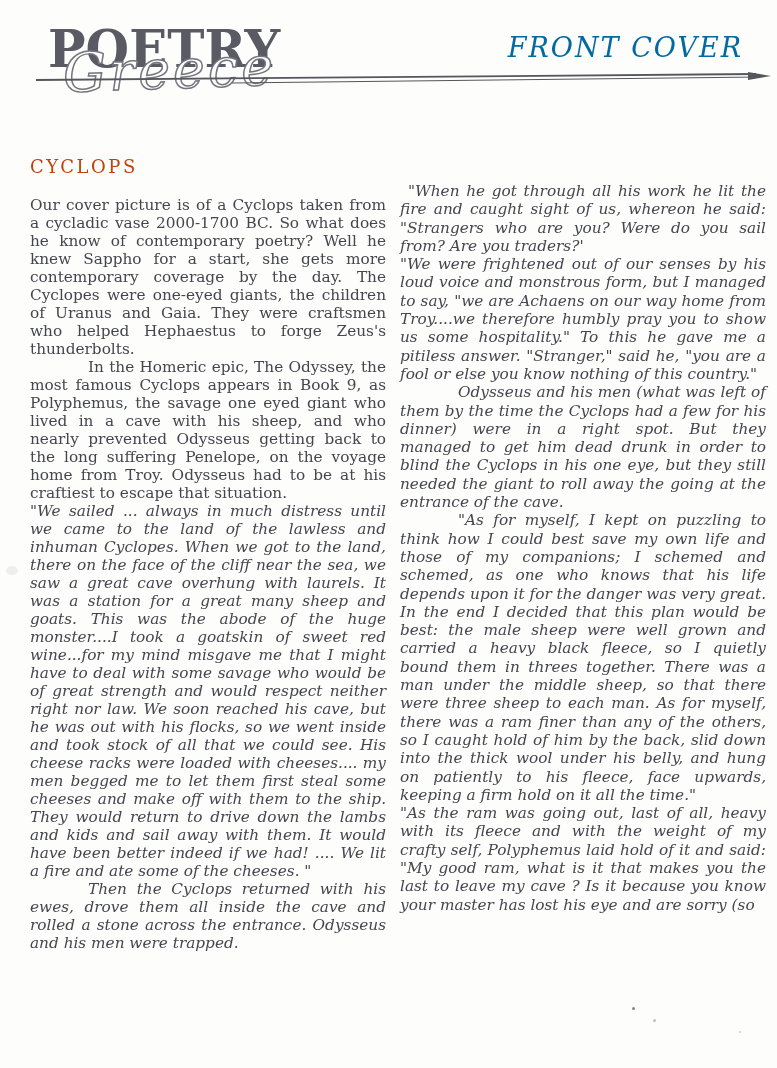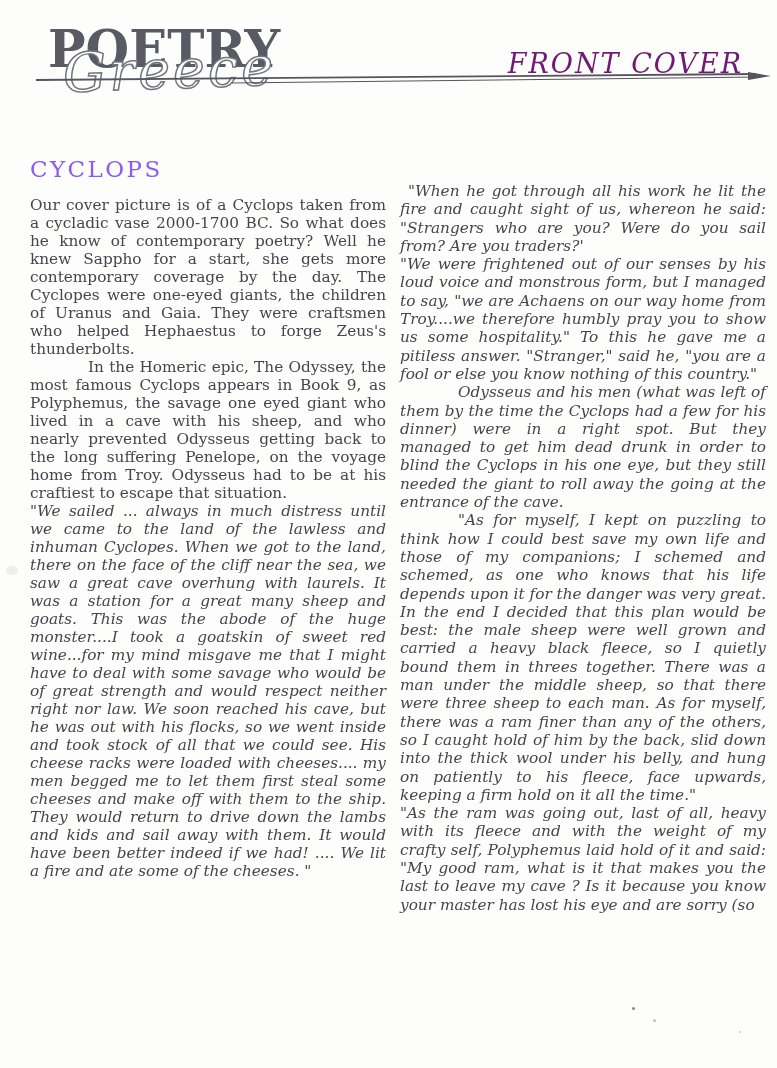--- a/index.html
+++ b/index.html
@@ -22,30 +22,30 @@
   .logo-script{
     position:absolute;left:62px;top:42px;
     font-size:54px;font-style:italic;letter-spacing:3px;
     color:#ffffff;
     -webkit-text-stroke:1.5px #75757f;
     text-shadow:0 0 1px rgba(115,115,127,.55);
     transform:rotate(-2deg);transform-origin:left top;
     white-space:nowrap;
   }
   .corner-label{
-    position:absolute;right:34px;top:48px;
+    position:absolute;right:34px;top:32px;
     font-size:27px;font-style:italic;letter-spacing:2px;
-    color:#701a75;white-space:nowrap;
+    color:#0369a1;white-space:nowrap;
   }
   .header-rule{position:absolute;left:0;top:64px;}
   
   .article-heading{
     position:absolute;left:30px;top:156px;margin:0;
-    font-size:23px;font-weight:400;letter-spacing:2.5px;
-    color:#8b5cf6;
+    font-size:18px;font-weight:400;letter-spacing:2.5px;
+    color:#c2410c;
   }
   .col{position:absolute;}
   .col-left{left:30px;top:196px;width:356px;}
   .col-right{left:400px;top:182px;width:366px;}
   .col p{
     margin:0;color:var(--ink);
     font-size:15.3px;text-align:justify;
   }
   .col-left p{line-height:18px;}
   .col-right p{line-height:18.3px;}
@@ -77,20 +77,21 @@
     <line x1="232" y1="19" x2="760" y2="13" stroke="#55555e" stroke-width="1"></line>
     <polygon points="748,8 771,12 748,16" fill="#55555e"></polygon>
   </svg>
 
   <h1 class="article-heading">CYCLOPS</h1>
 
   <div class="col col-left">
     <p class="roman">Our cover picture is of a Cyclops taken from a cycladic vase 2000-1700 BC. So what does he know of contemporary poetry?  Well he knew Sappho for a start, she gets more contemporary coverage by the day.  The Cyclopes were one-eyed giants, the children of Uranus and Gaia. They were craftsmen who helped Hephaestus to forge Zeus's thunderbolts.</p>
     <p class="roman indent">In the Homeric epic, The Odyssey, the most famous Cyclops appears in Book 9, as Polyphemus, the savage one eyed giant who lived in a cave with his sheep, and who nearly prevented Odysseus getting back to the long suffering Penelope, on the voyage home from Troy. Odysseus had to be at his craftiest to escape that situation.</p>
     <p class="italic">"We sailed ... always in much distress until we came to the land of the lawless and inhuman Cyclopes. When we got to the land, there on the face of the cliff near the sea, we saw a great cave overhung with laurels.  It was a station for a great many sheep and goats. This was the abode of the huge monster....I took a goatskin of sweet red wine...for my mind misgave me that I might have to deal with some savage who would be of great strength and would respect neither right nor law. We soon reached his cave, but he was out with his flocks, so we went inside and took stock of all that we could see.  His cheese racks were loaded with cheeses.... my men begged me to let them first steal some cheeses and make off with them to the ship. They would return to drive down the lambs and kids and sail away with them. It would have been better indeed if we had! .... We lit a fire and ate some of the cheeses. "</p>
+    <p class="italic indent">Then the Cyclops returned with his ewes, drove them all inside the cave and rolled a stone across the entrance. Odysseus and his men were trapped.</p>
   </div>
 
   <div class="col col-right">
     <p class="italic qindent">"When he got through all his work he lit the fire and caught sight of us, whereon he said: "Strangers who are you?  Were do you sail from?  Are you traders?'</p>
     <p class="italic">"We were frightened out of our senses by his loud voice and monstrous form, but I managed to say, "we are Achaens on our way home from Troy....we therefore  humbly pray you to show us some hospitality."  To this he gave me a pitiless answer.  "Stranger," said he, "you are a fool or else you know nothing of this country."</p>
     <p class="italic indent">Odysseus and his men  (what was left of them by the time the Cyclops had a few for his dinner) were in a right spot.  But they managed to get him dead drunk in order to blind the Cyclops in his one eye, but they still needed the giant to roll away the going at the entrance of the cave.</p>
     <p class="italic indent">"As for myself, I kept on puzzling to think how I could best save my own life and those of my companions; I schemed and schemed, as one who knows that his life depends upon it for the danger was very great. In the end I decided that this plan would be best: the male sheep were well grown and carried a heavy black fleece, so I quietly bound them in threes together. There was a man under the middle sheep, so that there were three sheep to each man. As for myself, there was a ram finer than any of the others, so I caught hold of him by the back, slid down into the thick wool under his belly, and hung on patiently to his fleece, face upwards, keeping a firm hold on it all the time."</p>
     <p class="italic ragged">"As the ram was going out, last of all, heavy with its fleece and with the weight of my crafty self, Polyphemus laid hold of it and said:  "My good ram, what is it that makes you the last to leave my cave ?  Is it because you know your master has lost his eye and are sorry (so</p>
   </div>
 

